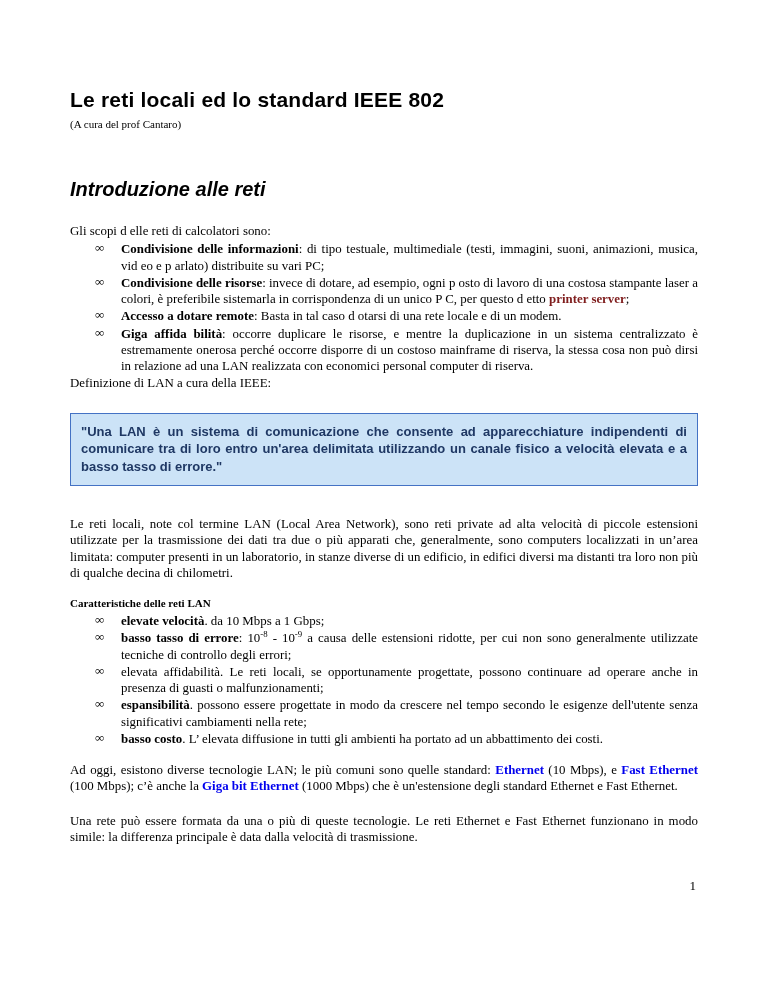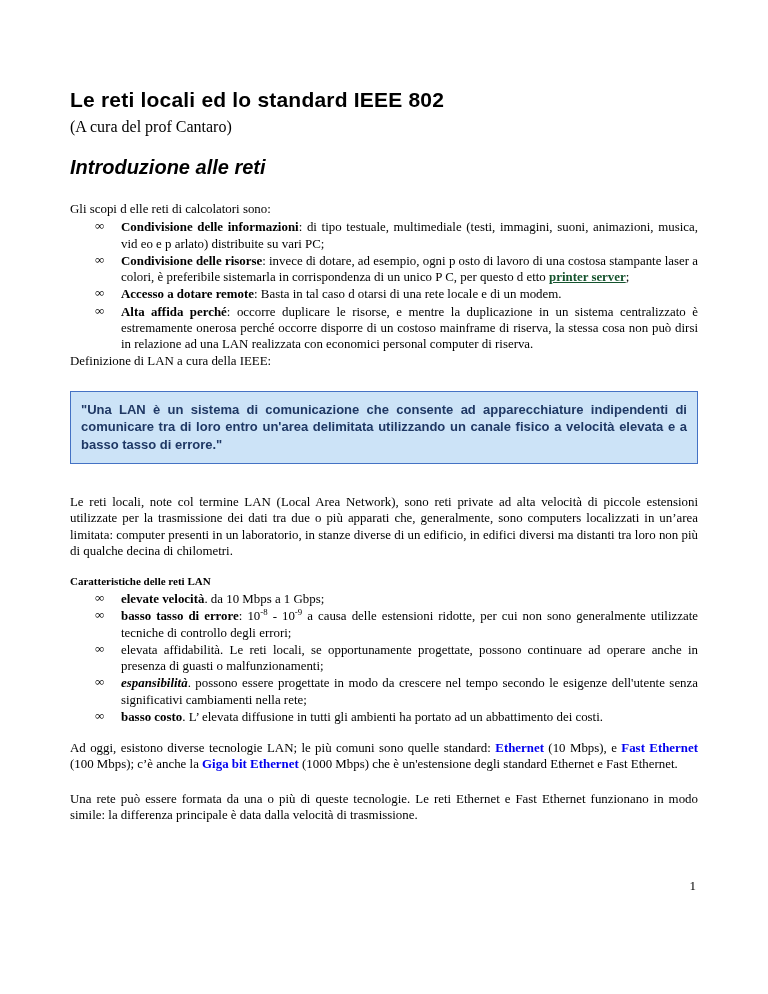--- a/index.html
+++ b/index.html
@@ -16,22 +16,22 @@
     overflow: hidden;
   }
   h1.doc-title {
     font-family: "Liberation Sans", sans-serif;
     font-size: 21px;
     font-weight: bold;
     margin: 0 0 6px 0;
     letter-spacing: 0.2px;
   }
   p.subtitle {
-    font-size: 16px;
-    margin: 0 0 20px 0;
+    font-size: 11px;
+    margin: 0 0 48px 0;
   }
   h2.section-heading {
     font-family: "Liberation Sans", sans-serif;
     font-size: 20px;
     font-weight: bold;
     font-style: italic;
     margin: 0 0 22px 0;
   }
   h2.section-heading.mt-lg { margin-top: 40px; }
   p.body {
@@ -95,39 +95,39 @@
 
   <h1 class="doc-title">Le reti locali ed lo standard IEEE 802</h1>
   <p class="subtitle">(A cura del prof Cantaro)</p>
 
   <h2 class="section-heading">Introduzione alle reti</h2>
 
   <p class="body" style="margin-bottom:2px;">Gli scopi d elle reti di calcolatori sono:</p>
 
   <ul class="bullets">
       <li><span class="bullet">∞</span><span style="font-weight: bold;">Condivisione delle informazioni</span><span>: di tipo testuale, multimediale (testi, immagini, suoni, animazioni, musica, vid eo e p arlato) distribuite su vari PC;</span></li>
-      <li><span class="bullet">∞</span><span style="font-weight: bold;">Condivisione delle risorse</span><span>: invece di dotare, ad esempio, ogni p osto di lavoro di una costosa stampante laser a colori, è preferibile sistemarla in corrispondenza di un unico P C, per questo d etto </span><span style="font-weight: bold; color: #14532d; text-decoration: underline;">printer server</span><span>;</span></li>
+      <li><span class="bullet">∞</span><span style="font-weight: bold;">Condivisione delle risorse</span><span>: invece di dotare, ad esempio, ogni p osto di lavoro di una costosa stampante laser a colori, è preferibile sistemarla in corrispondenza di un unico P C, per questo d etto </span><span style="font-weight: bold; color: #7f1d1d;">printer server</span><span>;</span></li>
       <li><span class="bullet">∞</span><span style="font-weight: bold;">Accesso a dotare remote</span><span>: Basta in tal caso d otarsi di una rete locale e di un modem.</span></li>
-      <li><span class="bullet">∞</span><span style="font-weight: bold;">Alta  affida perché</span><span>: occorre duplicare le risorse, e mentre la duplicazione in un sistema centralizzato è estremamente onerosa perché occorre disporre di un costoso mainframe di riserva, la stessa cosa non può dirsi in relazione ad una LAN realizzata con economici personal computer di riserva.</span></li>
+      <li><span class="bullet">∞</span><span style="font-weight: bold;">Giga  affida bilità</span><span>: occorre duplicare le risorse, e mentre la duplicazione in un sistema centralizzato è estremamente onerosa perché occorre disporre di un costoso mainframe di riserva, la stessa cosa non può dirsi in relazione ad una LAN realizzata con economici personal computer di riserva.</span></li>
     </ul>
 
 
   <p class="body" style="margin-bottom:21px;">Definizione di LAN a cura della  IEEE:</p>
 
   <div class="def-box" style="background: rgb(204, 227, 247); border-color: rgb(68, 114, 196); color: rgb(31, 56, 100);">"Una LAN è un sistema di comunicazione che consente ad apparecchiature indipendenti di comunicare tra di loro entro un'area delimitata utilizzando un canale fisico a velocità elevata e a basso tasso di errore."</div>
 
   <p class="body">Le reti locali, note col termine LAN (Local Area Network), sono reti private ad alta velocità di piccole estensioni utilizzate per la trasmissione dei dati tra due o più apparati che, generalmente, sono computers localizzati in un’area limitata: computer presenti in un laboratorio, in stanze diverse di un edificio, in edifici diversi ma distanti tra loro non più di qualche decina di chilometri.</p>
 
   <h3 class="char-heading">Caratteristiche delle reti LAN</h3>
 
   <ul class="bullets">
       <li><span class="bullet">∞</span><span style="font-weight: bold;">elevate velocità</span><span>. da 10 Mbps a 1 Gbps;</span></li>
       <li><span class="bullet">∞</span><span style="font-weight: bold;">basso tasso di errore</span><span>: 10</span><sup>-8</sup><span> - 10</span><sup>-9</sup><span>  a causa delle estensioni ridotte, per cui non sono generalmente utilizzate tecniche di controllo degli errori;</span></li>
       <li><span class="bullet">∞</span><span style="font-weight: normal; margin-top: 12px;">elevata  affidabilità</span><span>.  Le reti locali, se opportunamente progettate, possono continuare ad operare anche in presenza di guasti o malfunzionamenti;</span></li>
-      <li><span class="bullet">∞</span><span style="font-weight: bold; font-style: italic;">espansibilità</span><span>. possono essere progettate in modo da crescere nel tempo secondo le esigenze dell'utente senza significativi cambiamenti nella rete;</span></li>
+      <li><span class="bullet">∞</span><span style="font-weight: bold;">espansibilità</span><span>. possono essere progettate in modo da crescere nel tempo secondo le esigenze dell'utente senza significativi cambiamenti nella rete;</span></li>
       <li><span class="bullet">∞</span><span style="font-weight: bold;">basso costo</span><span>. L’ elevata diffusione in tutti gli ambienti ha portato ad un abbattimento dei costi.</span></li>
     </ul>
 
   <div class="spacer-md"></div>
 
   <p class="body"><span>Ad oggi, esistono diverse tecnologie LAN; le più comuni sono quelle standard: </span><span style="font-weight: bold; color: rgb(0, 0, 238);">Ethernet</span><span> (10 Mbps),  e </span><span style="font-weight: bold; color: rgb(0, 0, 238);">Fast Ethernet</span><span> (100 Mbps); c’è anche la  </span><span style="font-weight: bold; color: rgb(0, 0, 238);">Giga bit Ethernet</span><span> (1000 Mbps) che è un'estensione degli standard Ethernet e Fast Ethernet.</span></p>
 
   <div class="spacer-sm"></div>
 
   <p class="body">Una rete può essere formata da una o più di queste tecnologie. Le reti Ethernet e Fast Ethernet funzionano in modo simile: la differenza principale è data dalla velocità di trasmissione.</p>

